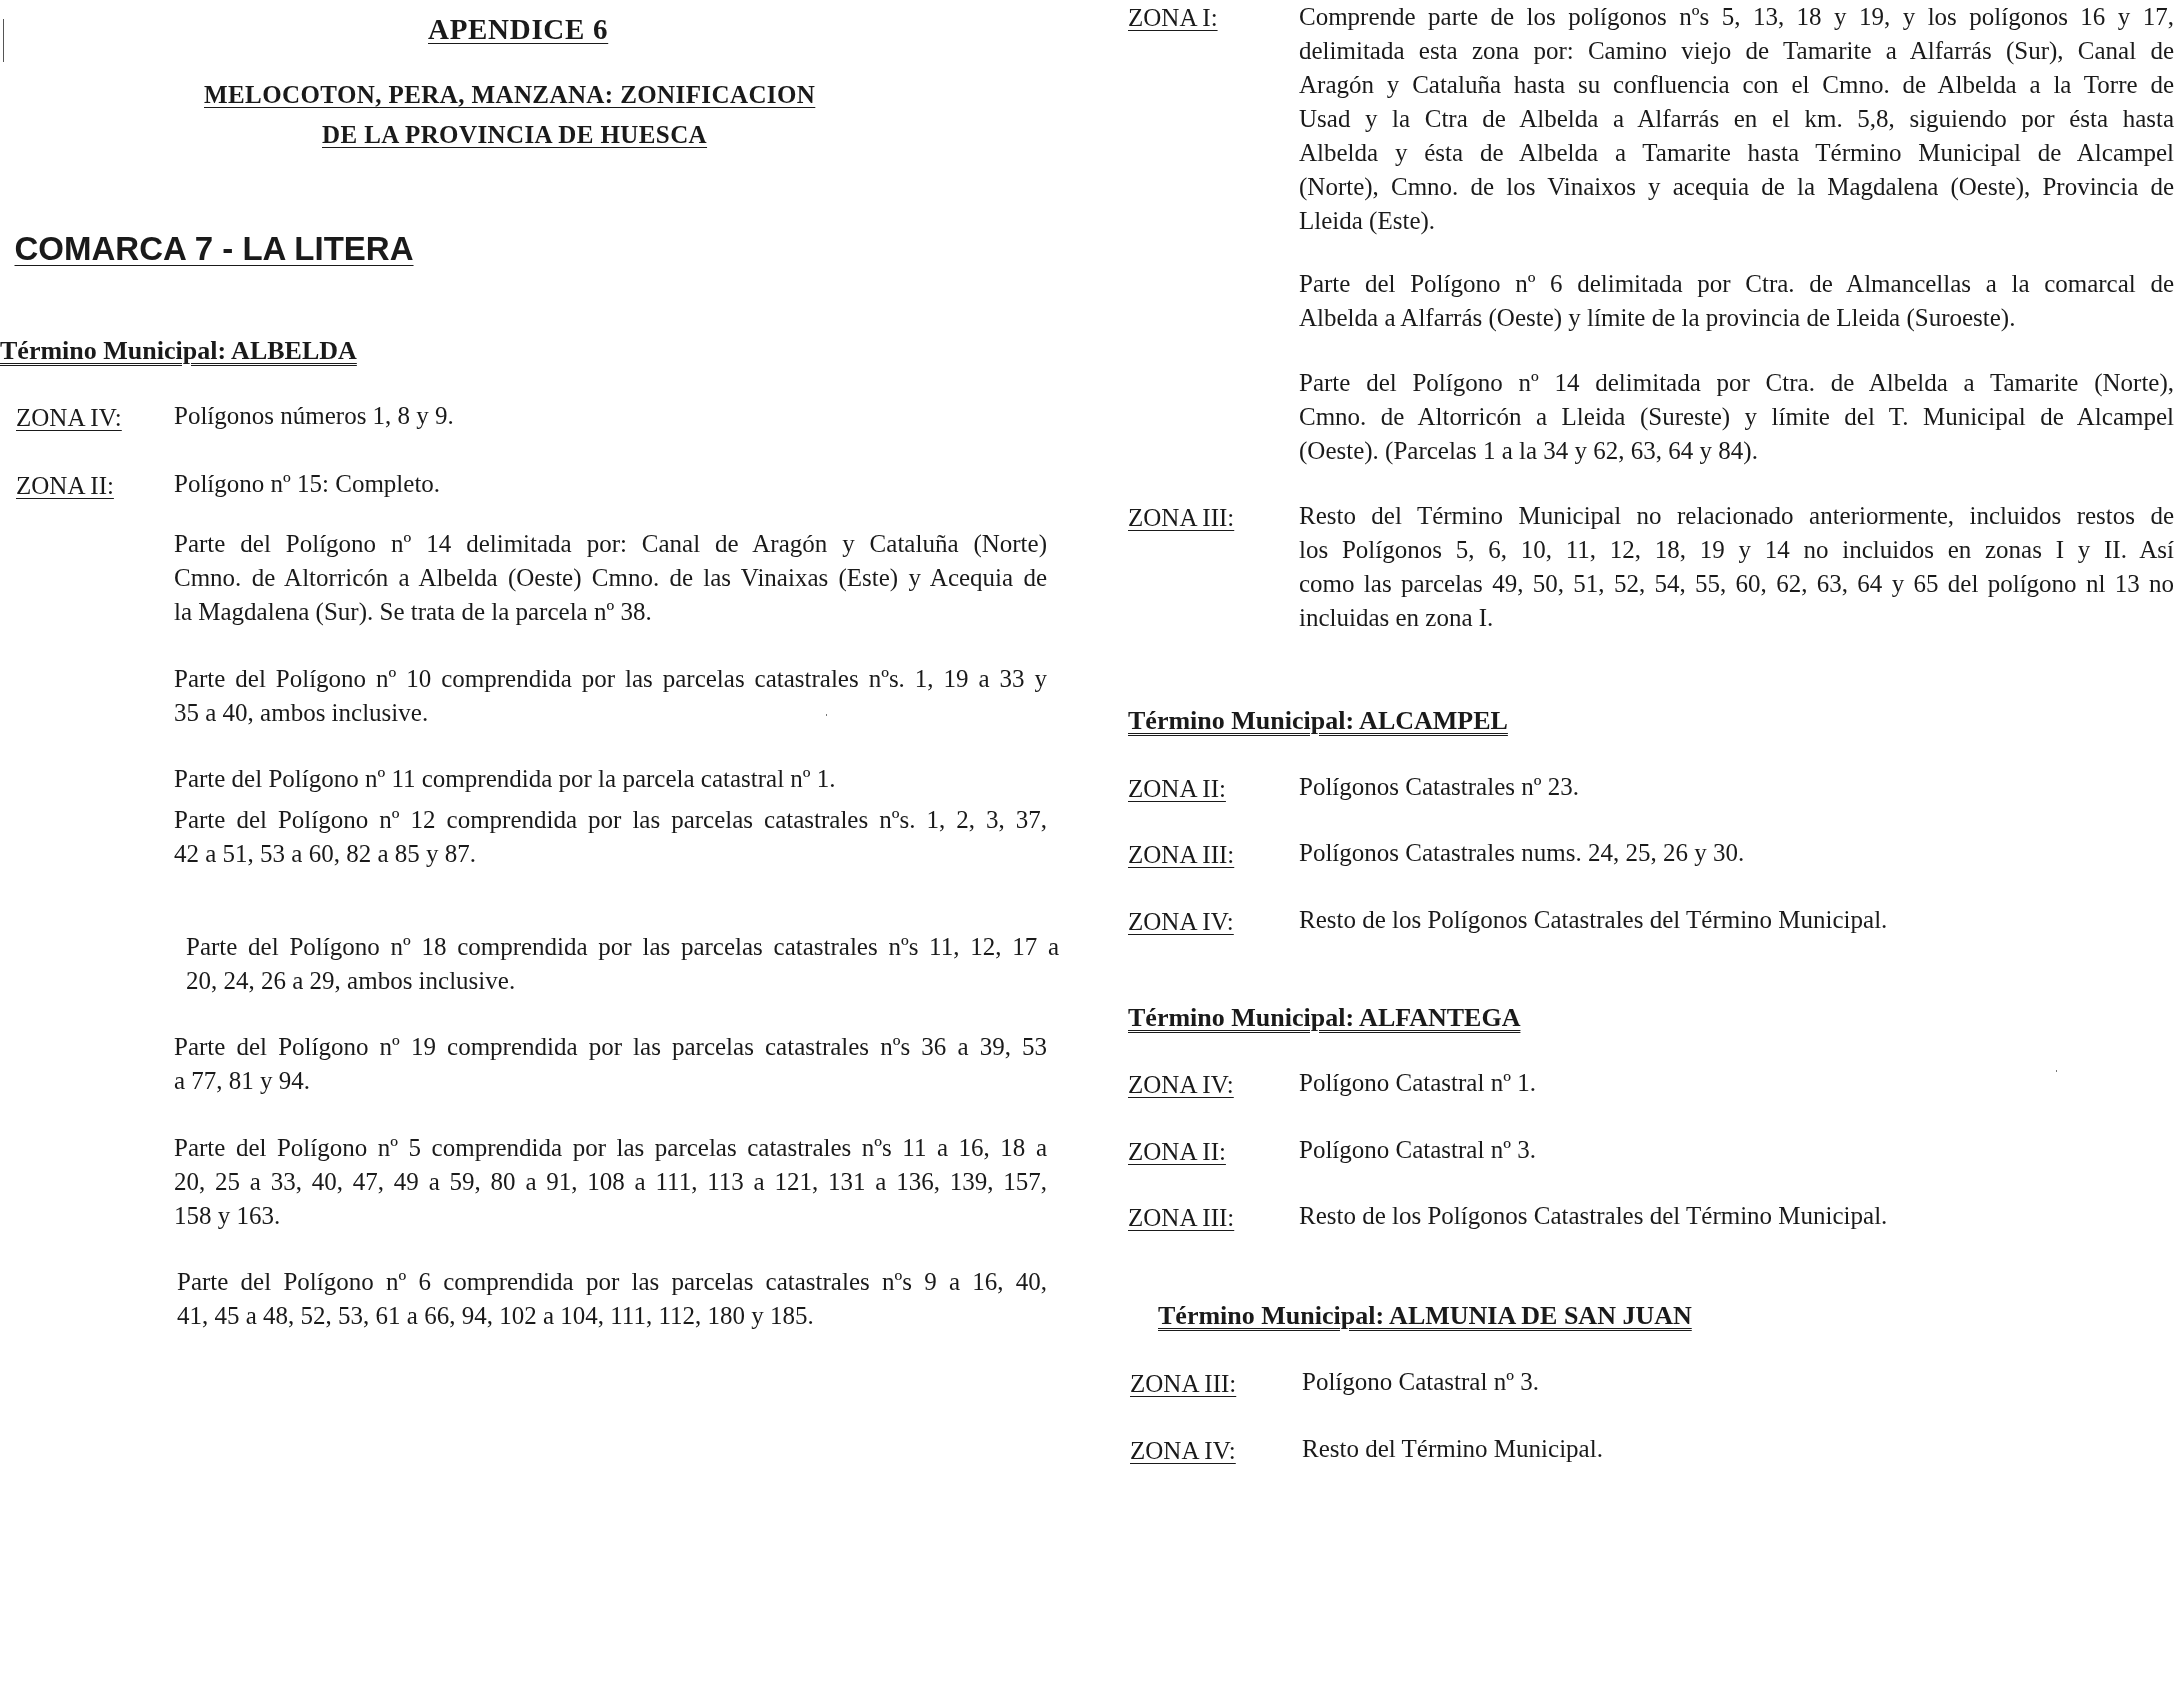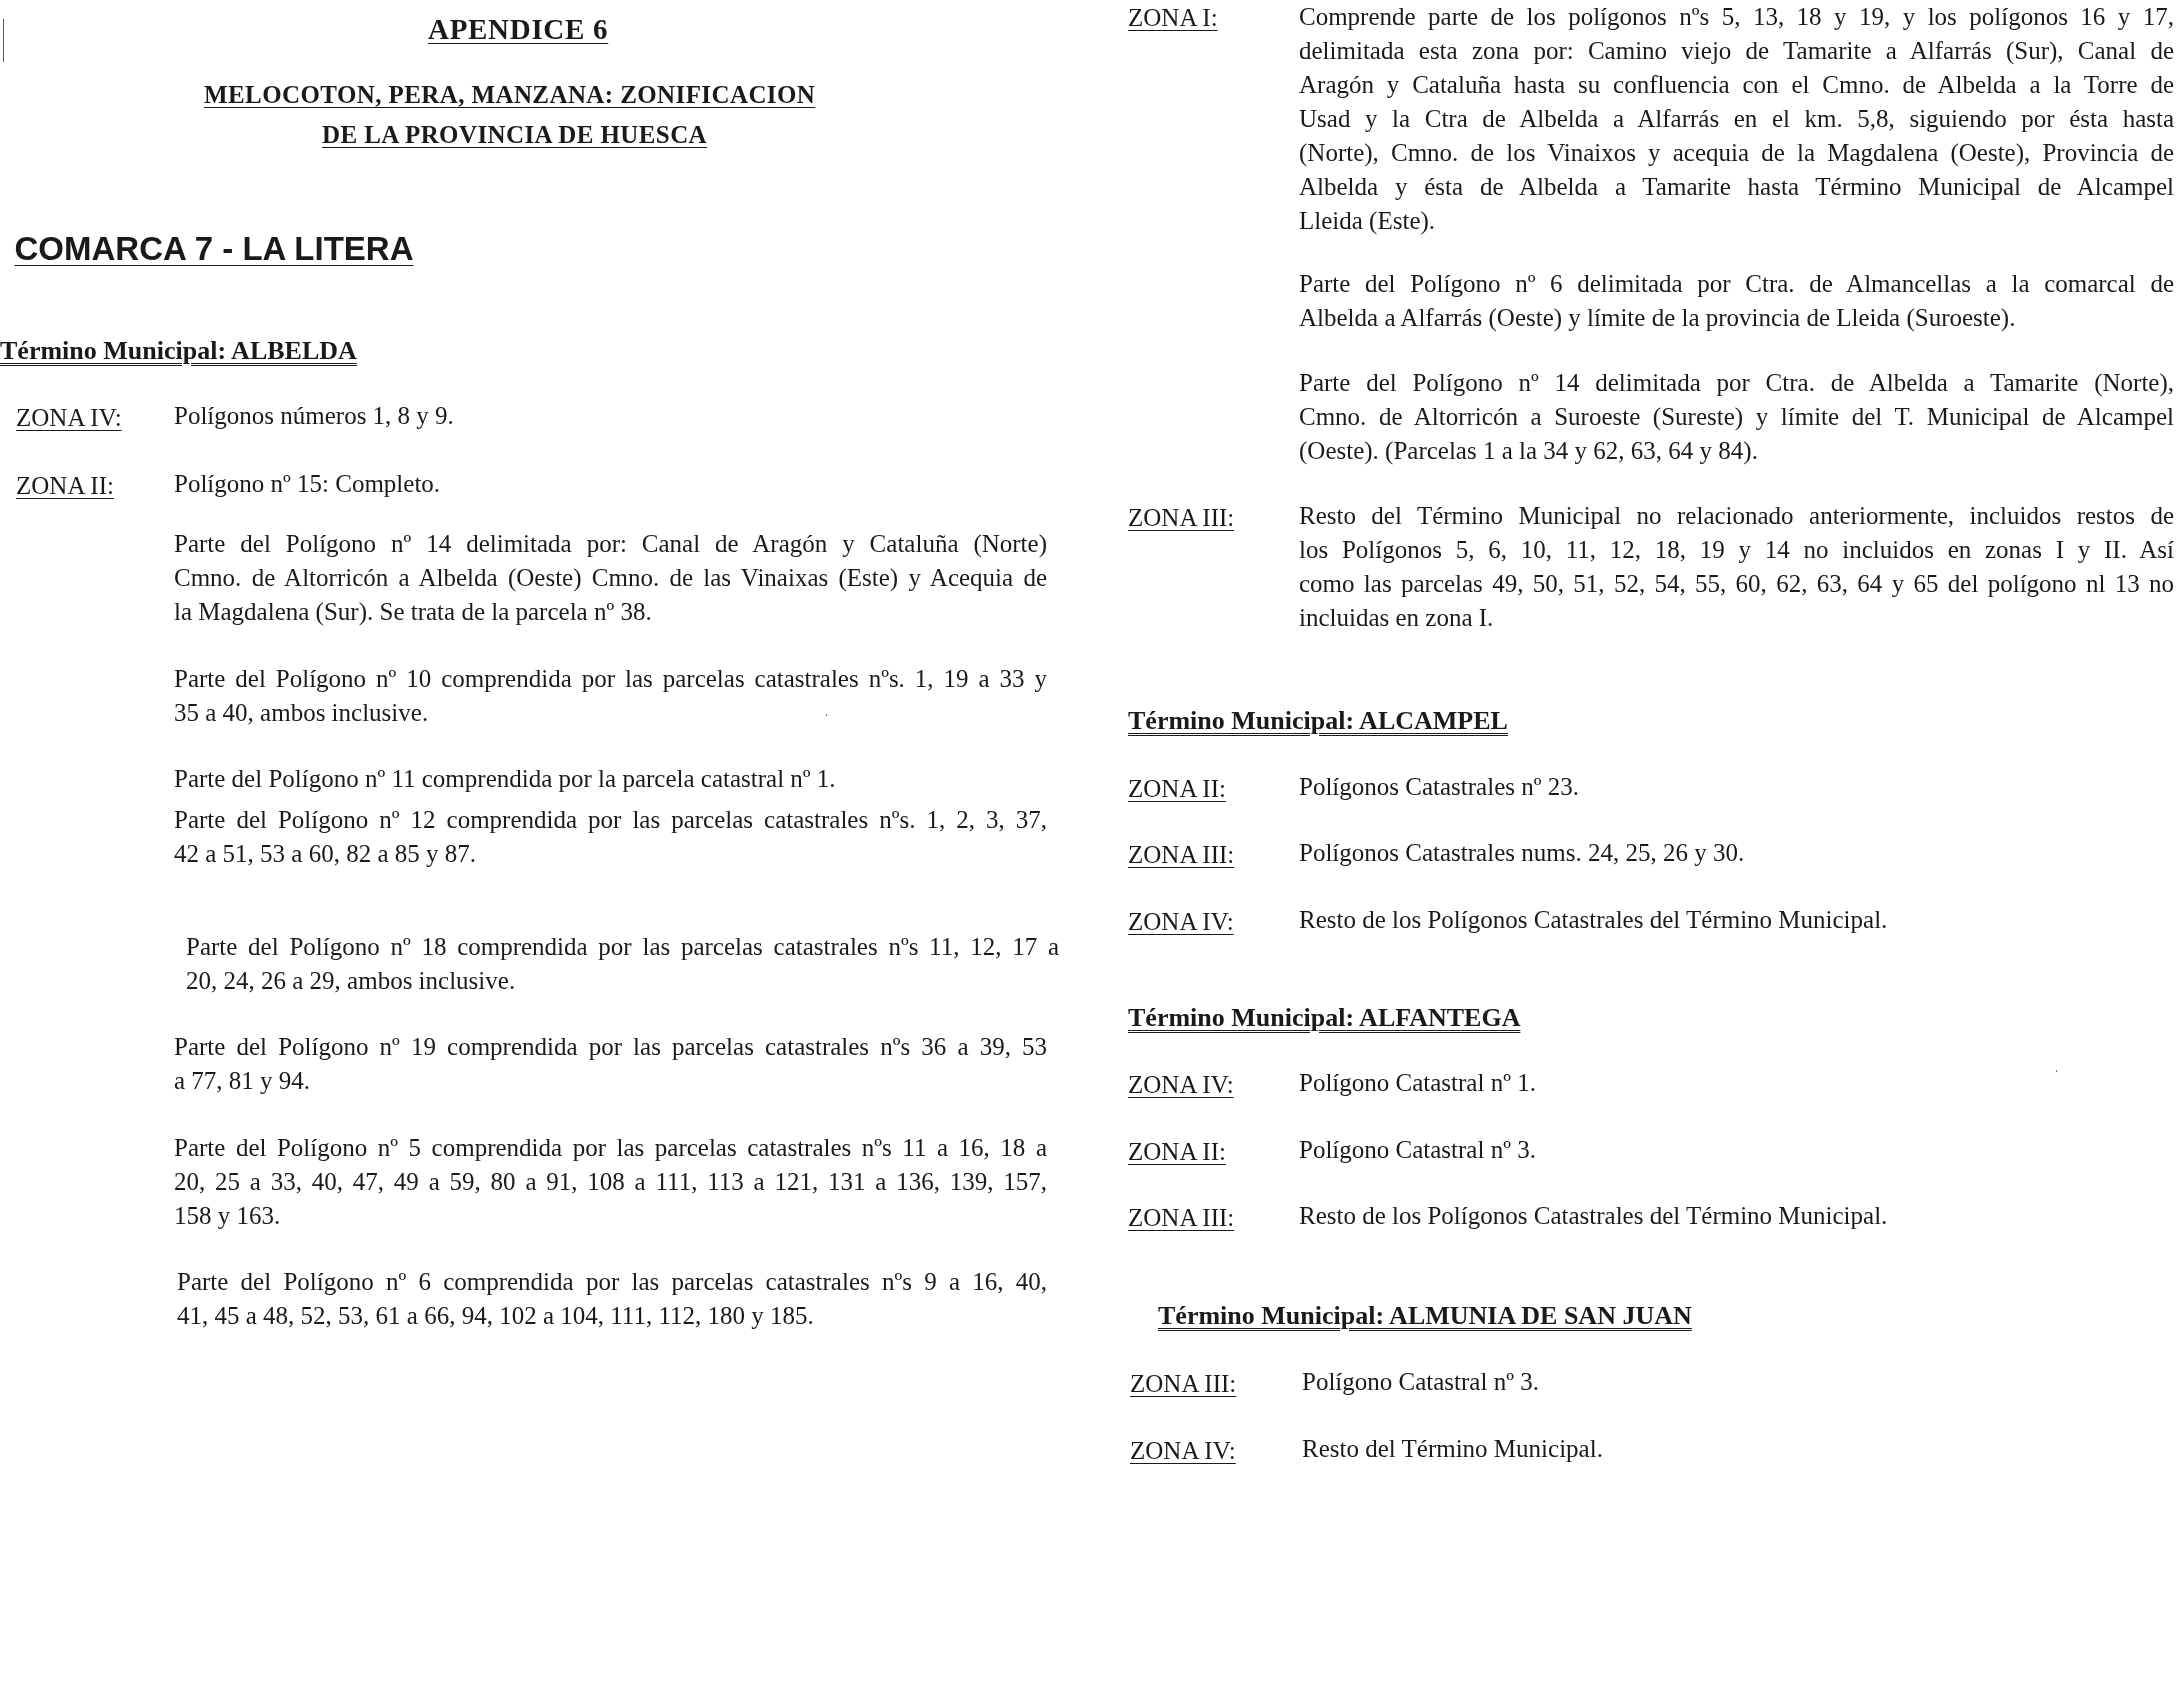--- a/index.html
+++ b/index.html
@@ -156,33 +156,33 @@
   </div>
 
   <div class="speck" style="left:826px; top:714px;"></div>
 
   <div class="abs zona-label" style="left:1128px; top:4.3px;">ZONA I:</div>
   <div class="para" style="left:1299px; top:0px; width:875px;">
     <span class="ln">Comprende parte de los polígonos nºs 5, 13, 18 y 19, y los polígonos 16 y 17,</span>
     <span class="ln">delimitada esta zona por: Camino viejo de Tamarite a Alfarrás (Sur), Canal de</span>
     <span class="ln">Aragón y Cataluña hasta su confluencia con el Cmno. de Albelda a la Torre de</span>
     <span class="ln">Usad y la Ctra de Albelda a Alfarrás en el km. 5,8, siguiendo por ésta hasta</span>
+    <span class="ln">Albelda y ésta de Albelda a Tamarite hasta Término Municipal de Alcampel</span>
     <span class="ln">(Norte), Cmno. de los Vinaixos y acequia de la Magdalena (Oeste), Provincia de</span>
-    <span class="ln">Albelda y ésta de Albelda a Tamarite hasta Término Municipal de Alcampel</span>
     <span class="ln last">Lleida (Este).</span>
   </div>
 
   <div class="para" style="left:1299px; top:267px; width:875px;">
     <span class="ln">Parte del Polígono nº 6 delimitada por Ctra. de Almancellas a la comarcal de</span>
     <span class="ln last">Albelda a Alfarrás (Oeste) y límite de la provincia de Lleida (Suroeste).</span>
   </div>
 
   <div class="para" style="left:1299px; top:366px; width:875px;">
     <span class="ln">Parte del Polígono nº 14 delimitada por Ctra. de Albelda a Tamarite (Norte),</span>
-    <span class="ln">Cmno. de Altorricón a Suroeste (Sureste) y límite del T. Municipal de Alcampel</span>
+    <span class="ln">Cmno. de Altorricón a Lleida (Sureste) y límite del T. Municipal de Alcampel</span>
     <span class="ln last">(Oeste). (Parcelas 1 a la 34 y 62, 63, 64 y 84).</span>
   </div>
 
   <div class="abs zona-label" style="left:1128px; top:504px;">ZONA III:</div>
   <div class="para" style="left:1299px; top:499px; width:875px;">
     <span class="ln">Resto del Término Municipal no relacionado anteriormente, incluidos restos de</span>
     <span class="ln">los Polígonos 5, 6, 10, 11, 12, 18, 19 y 14 no incluidos en zonas I y II. Así</span>
     <span class="ln">como las parcelas 49, 50, 51, 52, 54, 55, 60, 62, 63, 64 y 65 del polígono nl 13 no</span>
     <span class="ln last">incluidas en zona I.</span>
   </div>

